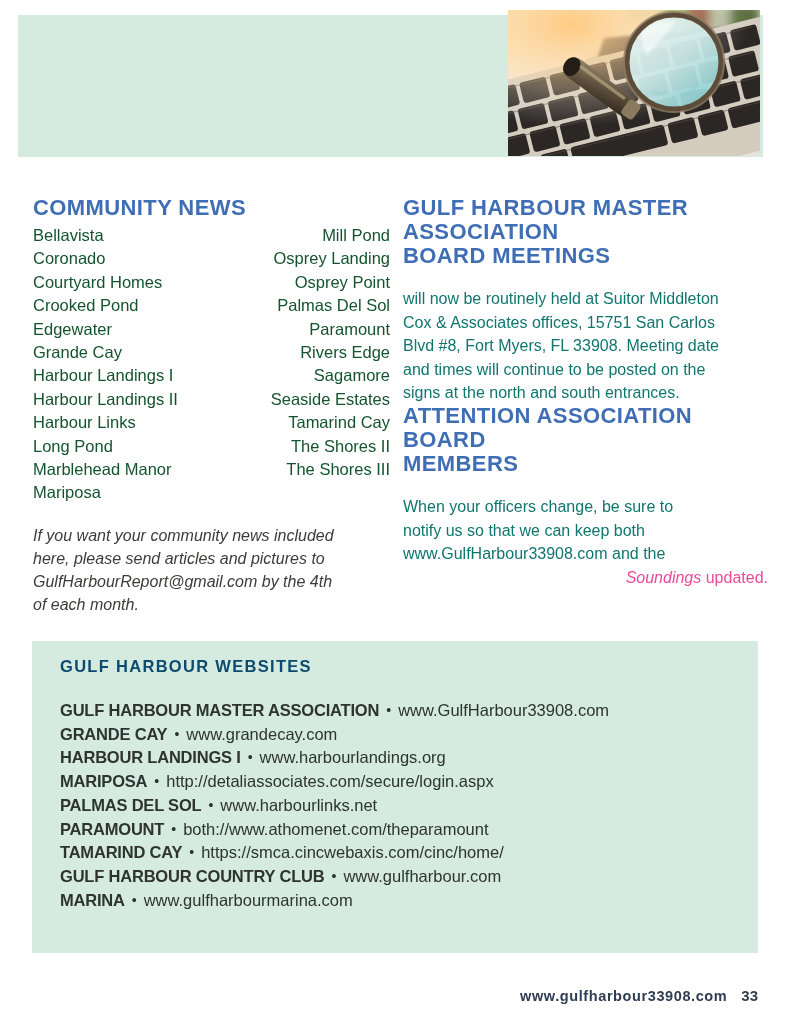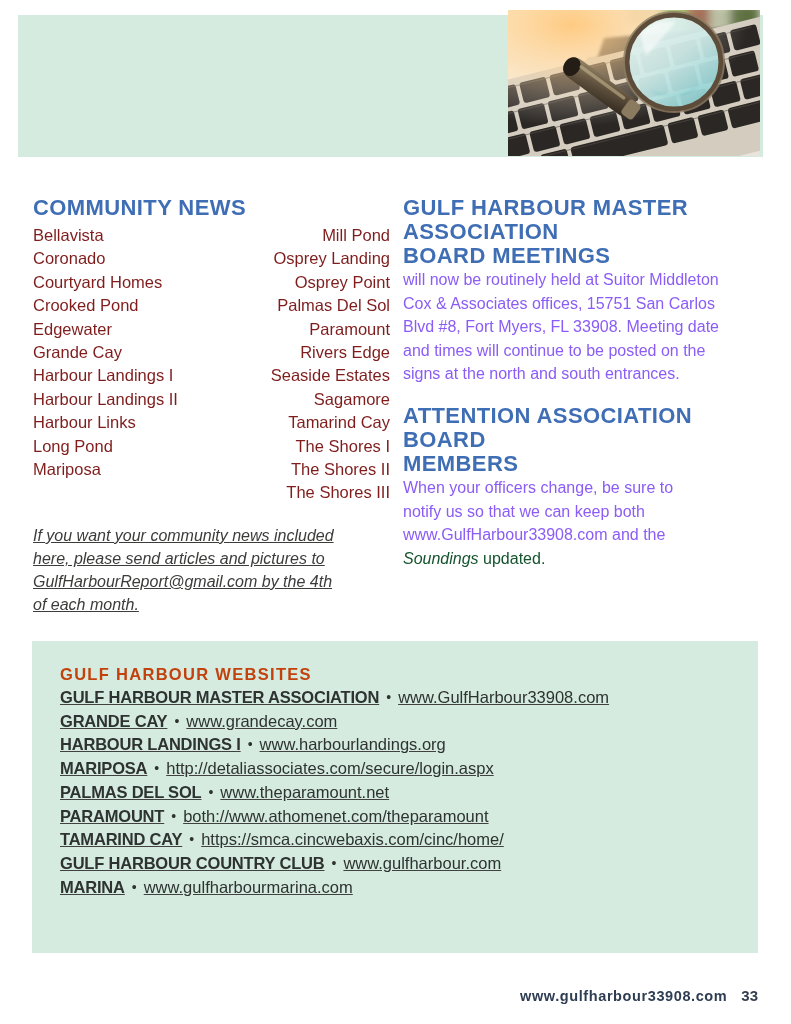--- a/index.html
+++ b/index.html
@@ -10,38 +10,38 @@
   .banner { position:absolute; left:18px; top:15px; width:745px; height:142px; background:#d5ebdf; }
   .banner-photo { position:absolute; left:490px; top:-5px; width:252px; height:146px; overflow:hidden; }
   .banner-photo svg { display:block; }
 
   
   .h-blue { color:#3f6eb5; font-weight:bold; font-size:22px; line-height:24px; letter-spacing:0.4px; }
 
   
   .community { position:absolute; left:33px; top:196px; width:360px; }
   .community-list { display:flex; margin-top:4px; }
-  .community-col { width:197px; font-size:16.5px; line-height:23.4px; color:#7f1d1d; }
+  .community-col { width:197px; font-size:16.5px; line-height:23.4px; color:#14532d; }
   .community-col.second { width:160px;text-align:right; }
   .community-note { position:absolute; left:33px; top:524px; width:360px;
-                    font-style:italic; font-size:16px; line-height:23px; color:#3c3c3b; white-space:pre-line;text-decoration:underline; }
+                    font-style:italic; font-size:16px; line-height:23px; color:#3c3c3b; white-space:pre-line; }
 
   
   .rightcol { position:absolute; left:403px; top:196px; width:365px; }
   .sec-head { white-space:pre-line; }
-  .sec-body { margin-top:0; font-size:16px; line-height:23.5px; color:#8b5cf6; white-space:pre-line; }
+  .sec-body { margin-top:19px; font-size:16px; line-height:23.5px; color:#0f766e; white-space:pre-line; }
   .attention { position:absolute; left:403px; top:404px; width:365px; }
-  .attention .inline-line { font-size:16px; line-height:23.5px; color:#14532d; }
+  .attention .inline-line { font-size:16px; line-height:23.5px; color:#ec4899;text-align:right; }
   .attention .inline-line em { font-style:italic; }
 
   
   .websites { position:absolute; left:32px; top:641px; width:726px; height:312px; background:#d5ebdf; }
-  .websites-title { position:absolute; left:28px; top:24px; color:#c2410c; font-weight:bold;
+  .websites-title { position:absolute; left:28px; top:16px; color:#0c4a6e; font-weight:bold;
                     font-size:16.5px; letter-spacing:1.3px; }
-  .websites-list { position:absolute; left:28px; top:45px; right:20px;text-decoration:underline; }
+  .websites-list { position:absolute; left:28px; top:58px; right:20px; }
   .website-row { font-size:16.5px; line-height:23.7px; color:#2e3331; white-space:nowrap; }
   .website-row .wname { font-weight:bold; letter-spacing:-0.2px; }
   .website-row .bullet { display:inline-block; margin:0 7px; font-size:14px; vertical-align:1px; }
 
   
   .footer { position:absolute; right:33px; top:987px; display:flex; align-items:baseline; gap:14px; }
   .footer .site { font-weight:bold; font-size:14.5px; letter-spacing:0.6px; color:#2e3d52; }
   .footer .pagenum { font-weight:bold; font-size:15px; color:#333f4e; }
 </style>
 </head>
@@ -175,33 +175,33 @@
       <div>Bellavista</div>
       <div>Coronado</div>
       <div>Courtyard Homes</div>
       <div>Crooked Pond</div>
       <div>Edgewater</div>
       <div>Grande Cay</div>
       <div>Harbour Landings I</div>
       <div>Harbour Landings II</div>
       <div>Harbour Links</div>
       <div>Long Pond</div>
+      <div>Marblehead Manor</div>
       <div>Mariposa</div>
     </div>
     <div class="community-col second">
       <div>Mill Pond</div>
       <div>Osprey Landing</div>
       <div>Osprey Point</div>
       <div>Palmas Del Sol</div>
       <div>Paramount</div>
       <div>Rivers Edge</div>
+      <div>Sagamore</div>
       <div>Seaside Estates</div>
-      <div>Sagamore</div>
       <div>Tamarind Cay</div>
-      <div>The Shores I</div>
       <div>The Shores II</div>
       <div>The Shores III</div>
     </div>
   </div>
 </div>
 
 <div class="community-note">If you want your community news included
 here, please send articles and pictures to
 GulfHarbourReport@gmail.com by the 4th
 of each month.</div>
@@ -225,21 +225,21 @@
   <div class="inline-line"><em>Soundings</em><span> updated.</span></div>
 </div>
 
 <div class="websites">
   <div class="websites-title">GULF HARBOUR WEBSITES</div>
   <div class="websites-list">
     <div class="website-row"><span class="wname">GULF HARBOUR MASTER ASSOCIATION</span><span class="bullet">•</span><span class="wurl">www.GulfHarbour33908.com</span></div>
     <div class="website-row"><span class="wname">GRANDE CAY</span><span class="bullet">•</span><span class="wurl">www.grandecay.com</span></div>
     <div class="website-row"><span class="wname">HARBOUR LANDINGS I</span><span class="bullet">•</span><span class="wurl">www.harbourlandings.org</span></div>
     <div class="website-row"><span class="wname">MARIPOSA</span><span class="bullet">•</span><span class="wurl">http://detaliassociates.com/secure/login.aspx</span></div>
-    <div class="website-row"><span class="wname">PALMAS DEL SOL</span><span class="bullet">•</span><span class="wurl">www.theparamount.net</span></div>
+    <div class="website-row"><span class="wname">PALMAS DEL SOL</span><span class="bullet">•</span><span class="wurl">www.harbourlinks.net</span></div>
     <div class="website-row"><span class="wname">PARAMOUNT</span><span class="bullet">•</span><span class="wurl">both://www.athomenet.com/theparamount</span></div>
     <div class="website-row"><span class="wname">TAMARIND CAY</span><span class="bullet">•</span><span class="wurl">https://smca.cincwebaxis.com/cinc/home/</span></div>
     <div class="website-row"><span class="wname">GULF HARBOUR COUNTRY CLUB</span><span class="bullet">•</span><span class="wurl">www.gulfharbour.com</span></div>
     <div class="website-row"><span class="wname">MARINA</span><span class="bullet">•</span><span class="wurl">www.gulfharbourmarina.com</span></div>
   </div>
 </div>
 
 <div class="footer">
   <span class="site">www.gulfharbour33908.com</span>
   <span class="pagenum">33</span>

